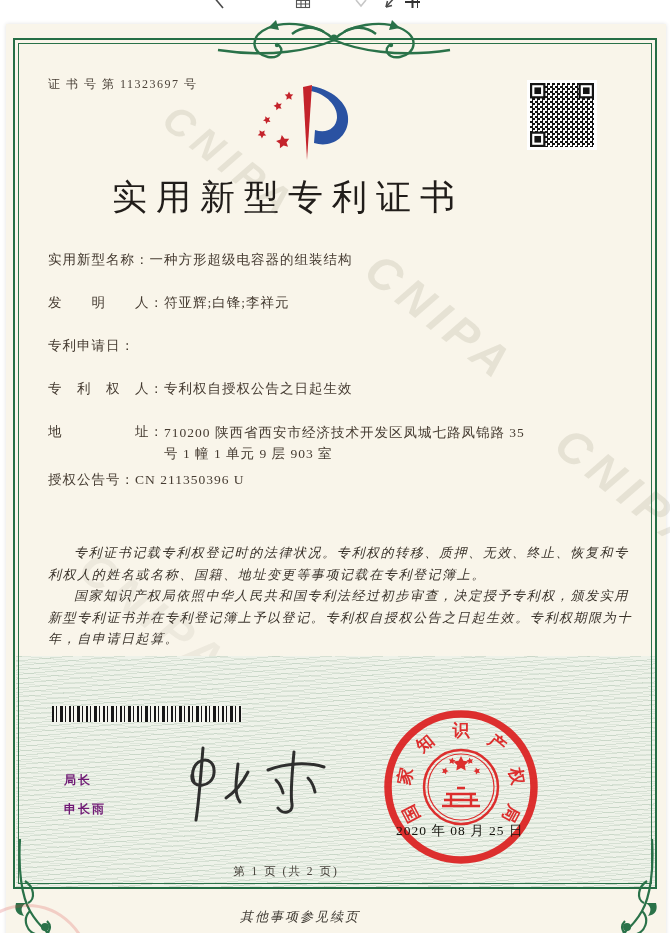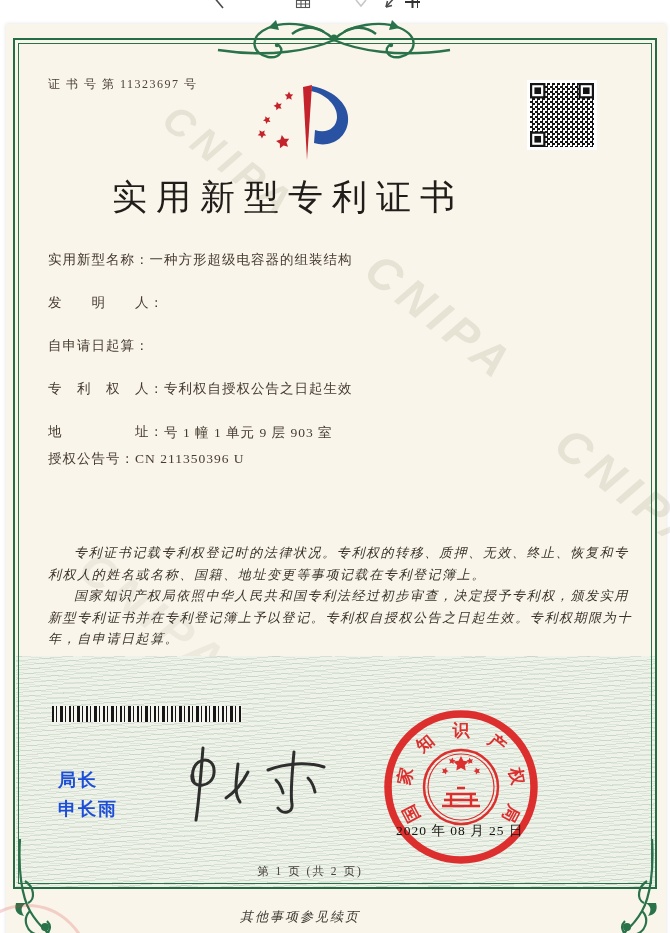--- a/index.html
+++ b/index.html
@@ -46,28 +46,28 @@
   .addr .val div{line-height:21px;}
   .grantrow{display:flex;}
   .grantrow .pair{white-space:nowrap;}
   .grantrow .pair + .pair{margin-left:42px;}
   .paras{position:absolute;left:42px;top:518px;width:590px;font-size:13px;line-height:21.5px;
     letter-spacing:1.6px;color:#3a332b;font-style:italic;font-family:"DejaVu Serif",serif;}
   .paras p{margin:0;text-indent:2em;}
   .barcode{position:absolute;left:46px;top:682px;width:190px;height:16px;
     background:repeating-linear-gradient(90deg,#161616 0 2px,#f6f6f0 2px 4px,#161616 4px 5px,
       #f6f6f0 5px 8px,#161616 8px 11px,#f6f6f0 11px 13px,#161616 13px 14px,#f6f6f0 14px 17px);}
-  .director{position:absolute;left:52px;top:742px;font-family:"Liberation Sans",sans-serif;
-    font-weight:bold;font-size:18px;color:#1d4ed8;letter-spacing:2px;line-height:29px;}
+  .director{position:absolute;left:58px;top:742px;font-family:"Liberation Sans",sans-serif;
+    font-weight:bold;font-size:12px;color:#701a75;letter-spacing:2px;line-height:29px;}
   .signature{position:absolute;left:160px;top:716px;width:170px;height:90px;}
   .seal{position:absolute;left:372px;top:680px;width:166px;height:166px;opacity:0.92;}
   .sealdate{position:absolute;left:390px;top:798px;font-size:13.5px;color:#17150f;
     letter-spacing:1px;}
   .pagefooter{position:absolute;left:0;top:840px;width:560px;text-align:center;font-size:11.5px;
-    letter-spacing:2px;color:#46413a;margin-left:24px;}
+    letter-spacing:2px;color:#46413a;}
   .contnote{position:absolute;left:0;top:884px;width:588px;text-align:center;font-size:13px;
     font-style:italic;font-family:Liberation Serif, serif;color:#3f3a33;letter-spacing:2px;}
 </style>
 </head>
 <body>
 
 <div class="app">
 
   <div class="toolbar">
     <span class="ticon" style="left:209px">
@@ -207,31 +207,33 @@
 
     <div class="title">实用新型专利证书</div>
 
     <div class="fields">
       <div class="row">
         <span class="lbl">实用新型名称：</span>
         <span class="val">一种方形超级电容器的组装结构</span>
       </div>
       <div class="row">
         <span class="lbl">发　　明　　人：</span>
+        <span class="val">符亚辉;白锋;李祥元</span>
       </div>
       <div class="row">
-        <span class="lbl">自申请日起算：</span>
+        <span class="lbl">专利申请日：</span>
       </div>
       <div class="row">
         <span class="lbl">专　利　权　人：</span>
         <span class="val">专利权自授权公告之日起生效</span>
       </div>
       <div class="row addr" style="margin-bottom:6px;">
         <span class="lbl">地　　　　　址：</span>
         <span class="val">
+          <div>710200 陕西省西安市经济技术开发区凤城七路凤锦路 35</div>
           <div>号 1 幢 1 单元 9 层 903 室</div>
         </span>
       </div>
       <div class="row grantrow">
         <span class="pair">
           <span>授权公告号：</span><span>CN 211350396 U</span>
         </span>
       </div>
     </div>
 

